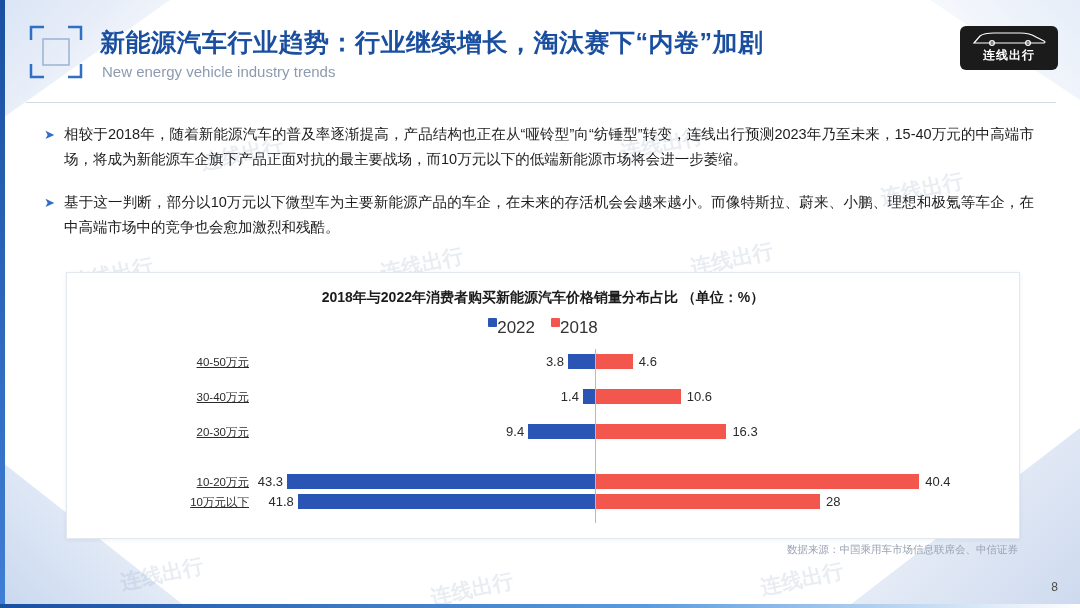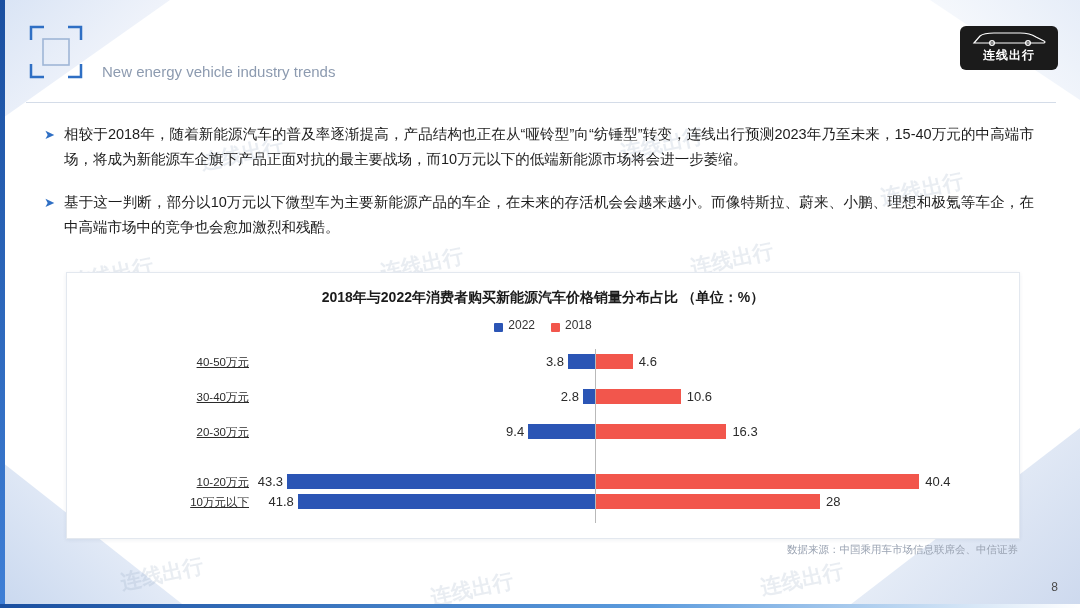--- a/index.html
+++ b/index.html
@@ -176,23 +176,22 @@
   .legend {
     position: absolute;
     left: 0; right: 0; top: 45px;
     display: flex;
     justify-content: center;
     align-items: center;
     gap: 16px;
   }
   .legend-item {
     display: flex;
-    align-items: flex-end;
-    gap: 5px;
-    font-size: 12px;
+    align-items: flex-start;
+    font-size: 17px;
     color: #333;
   }
   .legend-swatch {
     width: 9px; height: 9px;
     border-radius: 1px;
   }
 
   .plot {
     position: absolute;
     left: 0; top: 68px;
@@ -299,20 +298,21 @@
   <div class="header">
     <div class="logo-bracket">
       <svg width="56" height="56" viewBox="0 0 56 56">
         <path d="M3 16 L3 3 L16 3" fill="none" stroke="#2f6fc4" stroke-width="2.5"></path>
         <path d="M40 3 L53 3 L53 16" fill="none" stroke="#2f6fc4" stroke-width="2.5"></path>
         <path d="M53 40 L53 53 L40 53" fill="none" stroke="#2f6fc4" stroke-width="2.5"></path>
         <path d="M16 53 L3 53 L3 40" fill="none" stroke="#2f6fc4" stroke-width="2.5"></path>
         <rect x="15" y="15" width="26" height="26" fill="none" stroke="#9fb6d6" stroke-width="1.6"></rect>
       </svg>
     </div>
+    <div class="title-main">新能源汽车行业趋势：行业继续增长，淘汰赛下“内卷”加剧</div>
     <div class="title-sub">New energy vehicle industry trends</div>
     <div class="brand-badge">
       <svg class="car" viewBox="0 0 78 16">
         <path d="M4 13 L10 6 Q14 3 24 3 L50 3 Q60 3 66 7 L74 11 Q76 12 74 13 Z" fill="none" stroke="#ffffff" stroke-width="1.2"></path>
         <circle cx="22" cy="13" r="2.4" fill="none" stroke="#ffffff" stroke-width="1.2"></circle>
         <circle cx="58" cy="13" r="2.4" fill="none" stroke="#ffffff" stroke-width="1.2"></circle>
       </svg>
       <div class="bname">连线出行</div>
     </div>
     <div class="header-rule"></div>
@@ -346,21 +346,21 @@
     <div class="row" style="top: 6px;">
           <div class="cat-label">40-50万元</div>
           <div class="bar bar-left" style="background: rgb(43, 85, 181); left: 500.978px; width: 27.0222px;"></div>
           <div class="val" style="left: 466.978px; width: 30px; text-align: right;">3.8</div>
           <div class="bar bar-right" style="background: rgb(242, 86, 76); left: 529px; width: 36.8px;"></div>
           <div class="val" style="left: 571.8px;">4.6</div>
         </div>
         <div class="row" style="top: 41px;">
           <div class="cat-label">30-40万元</div>
           <div class="bar bar-left" style="background: rgb(43, 85, 181); left: 515.911px; width: 12.0889px;"></div>
-          <div class="val" style="left: 481.911px; width: 30px; text-align: right;">2.8</div>
+          <div class="val" style="left: 481.911px; width: 30px; text-align: right;">1.4</div>
           <div class="bar bar-right" style="background: rgb(242, 86, 76); left: 529px; width: 84.8px;"></div>
           <div class="val" style="left: 619.8px;">10.6</div>
         </div>
         <div class="row" style="top: 76px;">
           <div class="cat-label">20-30万元</div>
           <div class="bar bar-left" style="background: rgb(43, 85, 181); left: 461.156px; width: 66.8444px;"></div>
           <div class="val" style="left: 427.156px; width: 30px; text-align: right;">9.4</div>
           <div class="bar bar-right" style="background: rgb(242, 86, 76); left: 529px; width: 130.4px;"></div>
           <div class="val" style="left: 665.4px;">16.3</div>
         </div>

